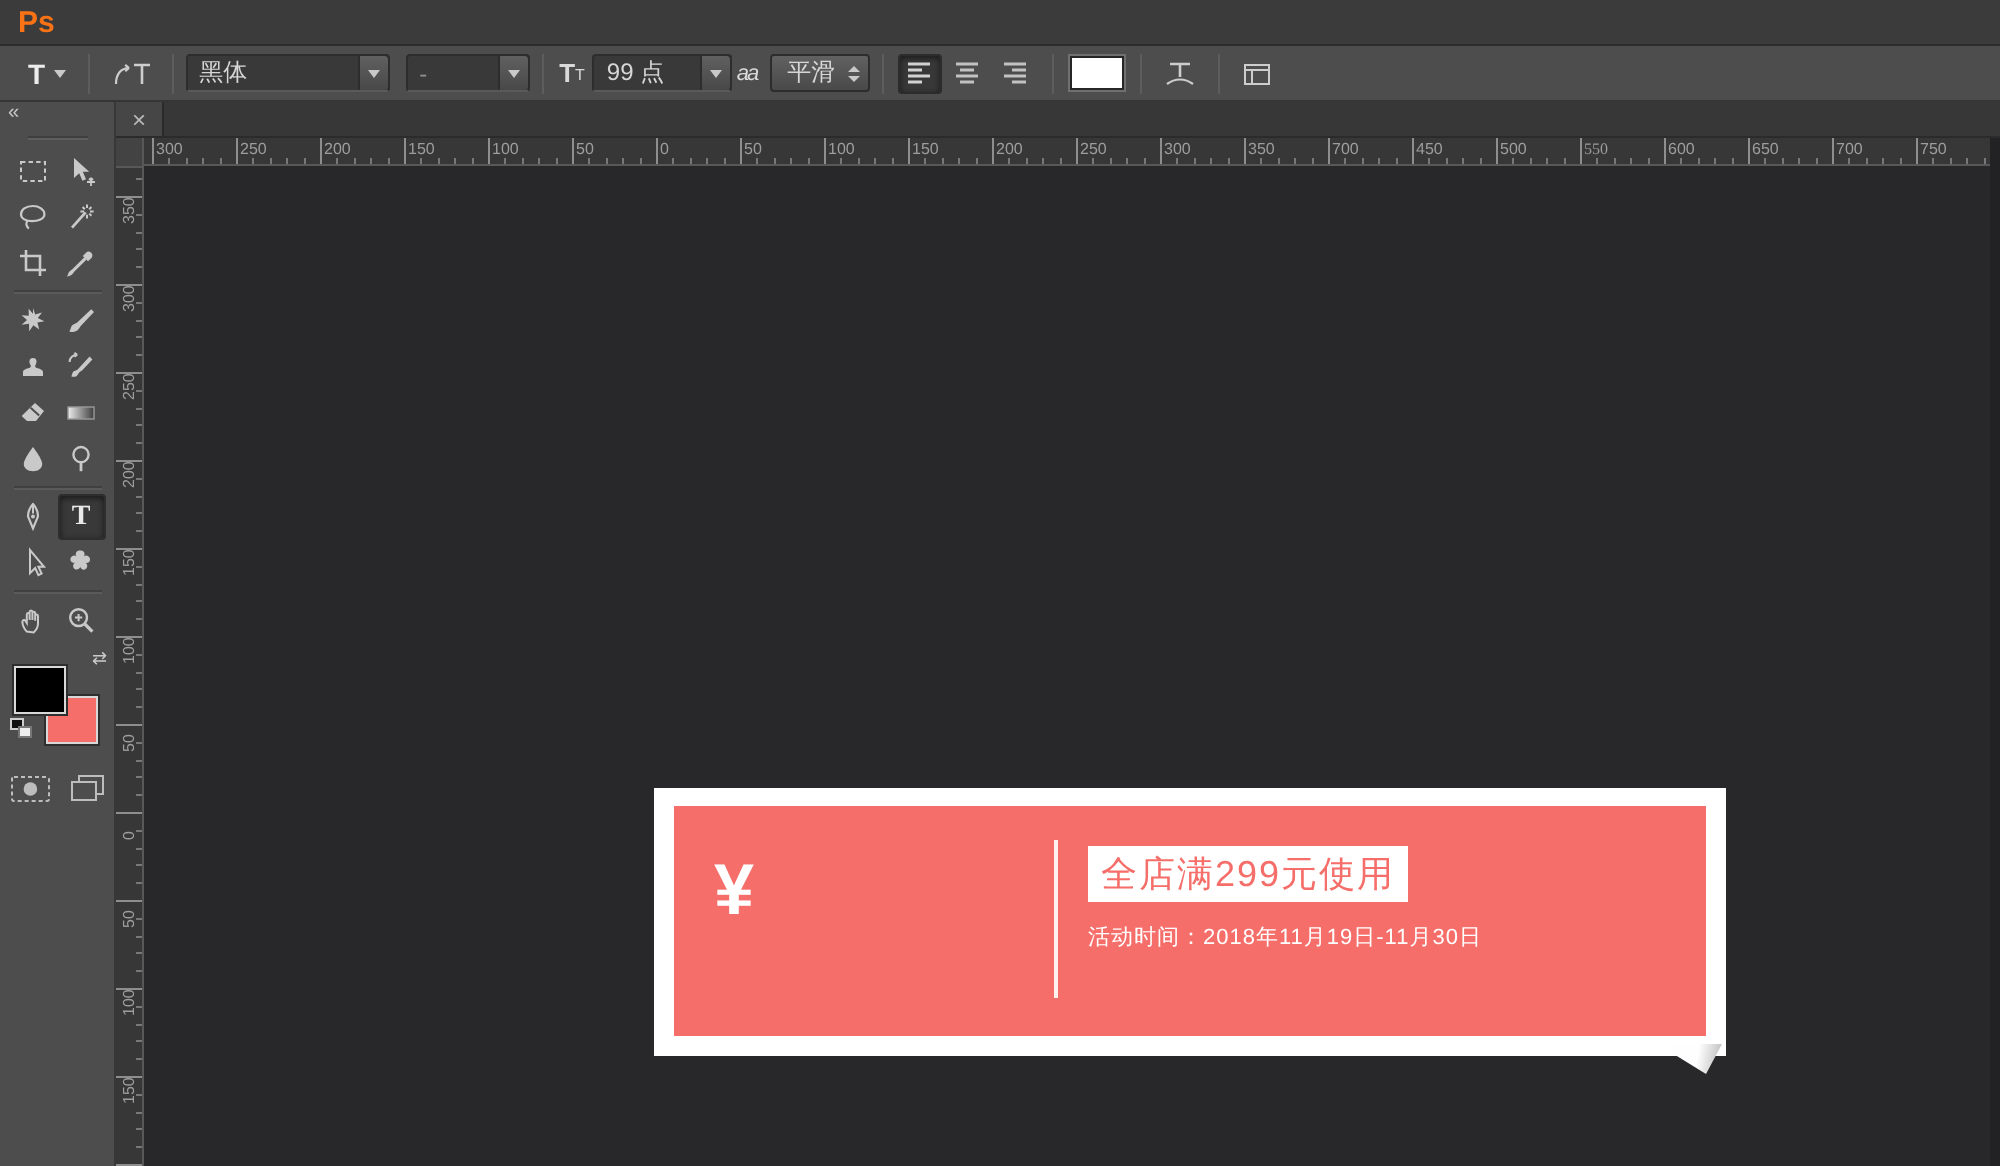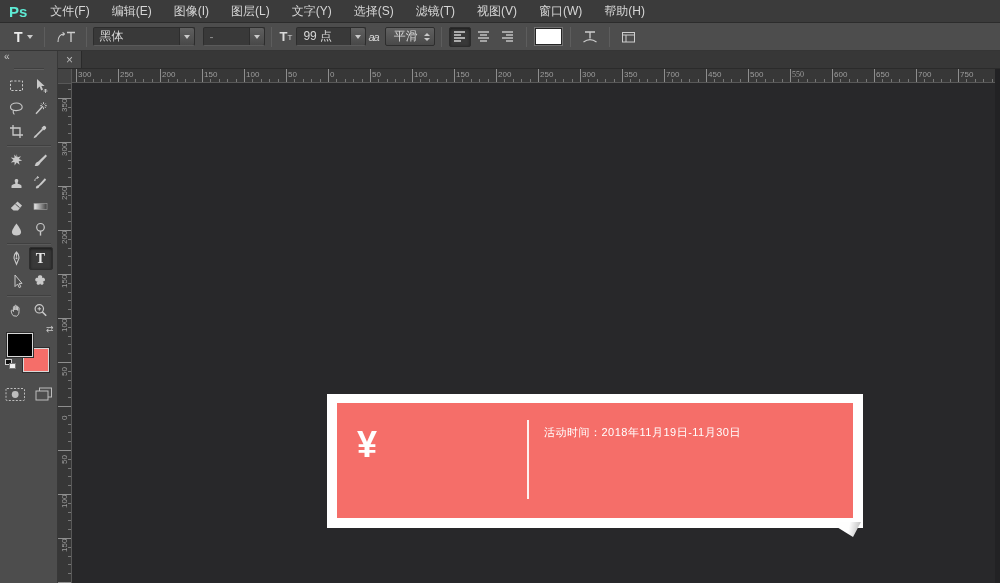--- a/index.html
+++ b/index.html
@@ -3,21 +3,21 @@
 <meta charset="utf-8">
 <style>
   *{box-sizing:border-box;margin:0;padding:0}
   html,body{width:1000px;height:583px;overflow:hidden}
   body{position:relative;background:#28282a;font-family:"Liberation Sans","DejaVu Sans",sans-serif;color:#d6d6d6;
        --accent:#f56e69;--canvas-bg:#28282a;--fg-swatch:#000;--bg-swatch:#f56e69;--white-swatch:#fff}
 
   
   .menubar{position:absolute;left:0;top:0;width:100%;height:23px;background:#3b3b3b;border-bottom:1px solid #2c2c2c;
            display:flex;align-items:center;font-size:12px;z-index:20}
-  .ps-logo{color:#5eead4;font-weight:bold;font-size:15px;padding:0 12px 0 9px}
+  .ps-logo{color:#f97316;font-weight:bold;font-size:15px;padding:0 12px 0 9px}
   .menu-item{padding:0 11px;height:100%;display:flex;align-items:center;white-space:nowrap}
 
   
   .optionsbar{position:absolute;left:0;top:23px;width:100%;height:28px;background:#4d4d4d;border-bottom:1px solid #353535;
               display:flex;align-items:center;font-size:12px;z-index:19}
   .ob-div{width:1px;height:20px;background:#3c3c3c;border-right:1px solid #5d5d5d;margin:0 6px;flex:none}
   .tool-btn{display:flex;align-items:center;gap:4px;padding:2px 5px;margin-left:9px}
   .tglyph{font-size:14px;font-weight:bold;color:#ececec}
   .caret{width:0;height:0;border-left:3.5px solid transparent;border-right:3.5px solid transparent;border-top:4px solid #c9c9c9}
   .combo{height:19px;background:#393939;border:1px solid #2d2d2d;border-bottom-color:#5a5a5a;border-radius:2px;
@@ -98,32 +98,20 @@
   .curl{position:absolute;right:2px;bottom:-9px;width:25px;height:15px;
         background:linear-gradient(100deg,#fefefe 50%,#c4c4c4 90%);
         clip-path:polygon(0 0,100% 0,68% 100%,0 30%)}
   svg{display:block}
 </style>
 </head>
 <body style="--accent: #f56e69; --canvas-bg: #28282a; --fg-swatch: #000000; --bg-swatch: #f56e69; --white-swatch: #ffffff;">
 
 <div class="menubar">
   <span class="ps-logo">Ps</span>
-  <div style="display:flex;height:100%">
-      <span class="menu-item">文件(F)</span>
-      <span class="menu-item">编辑(E)</span>
-      <span class="menu-item">图像(I)</span>
-      <span class="menu-item">图层(L)</span>
-      <span class="menu-item">文字(Y)</span>
-      <span class="menu-item">选择(S)</span>
-      <span class="menu-item">滤镜(T)</span>
-      <span class="menu-item">视图(V)</span>
-      <span class="menu-item">窗口(W)</span>
-      <span class="menu-item">帮助(H)</span>
-    </div>
 </div>
 
 <div class="optionsbar">
   <div class="tool-btn">
     <span class="tglyph">T</span>
     <i class="caret"></i>
   </div>
   <div class="ob-div"></div>
   <div class="ob-icon">
     <svg width="21" height="15" viewBox="0 0 21 15">
@@ -601,18 +589,19 @@
   <div class="ruler-corner"></div>
   <div class="win-edge"></div>
 
   <div class="coupon">
     <div class="coupon-inner">
       <div class="price">
         <span class="yen">¥</span>
       </div>
       <div class="vdivider"></div>
       <div class="right-block">
+        <div class="condition">全店满299元使用</div>
         <div class="period">活动时间：2018年11月19日-11月30日</div>
       </div>
     </div>
     <div class="curl"></div>
   </div>
 </div>
 
 </body></html>

